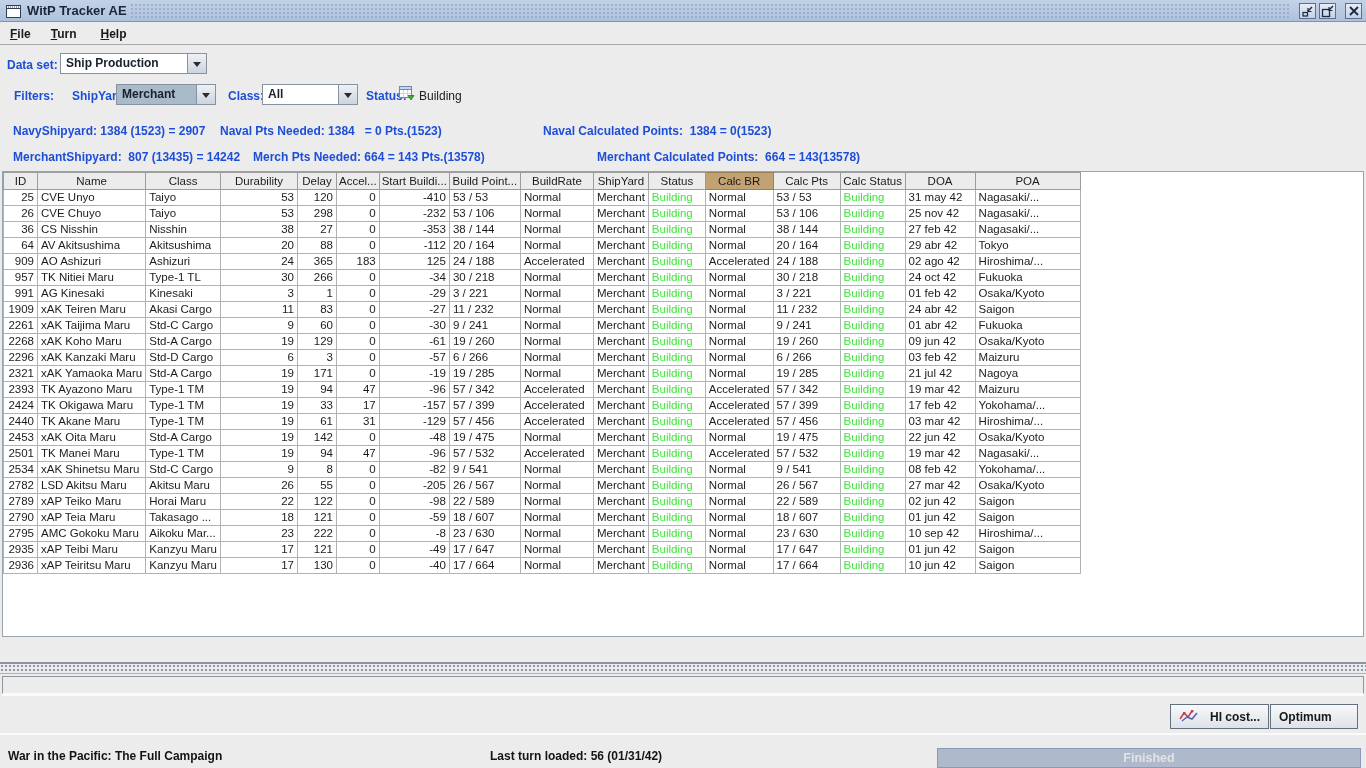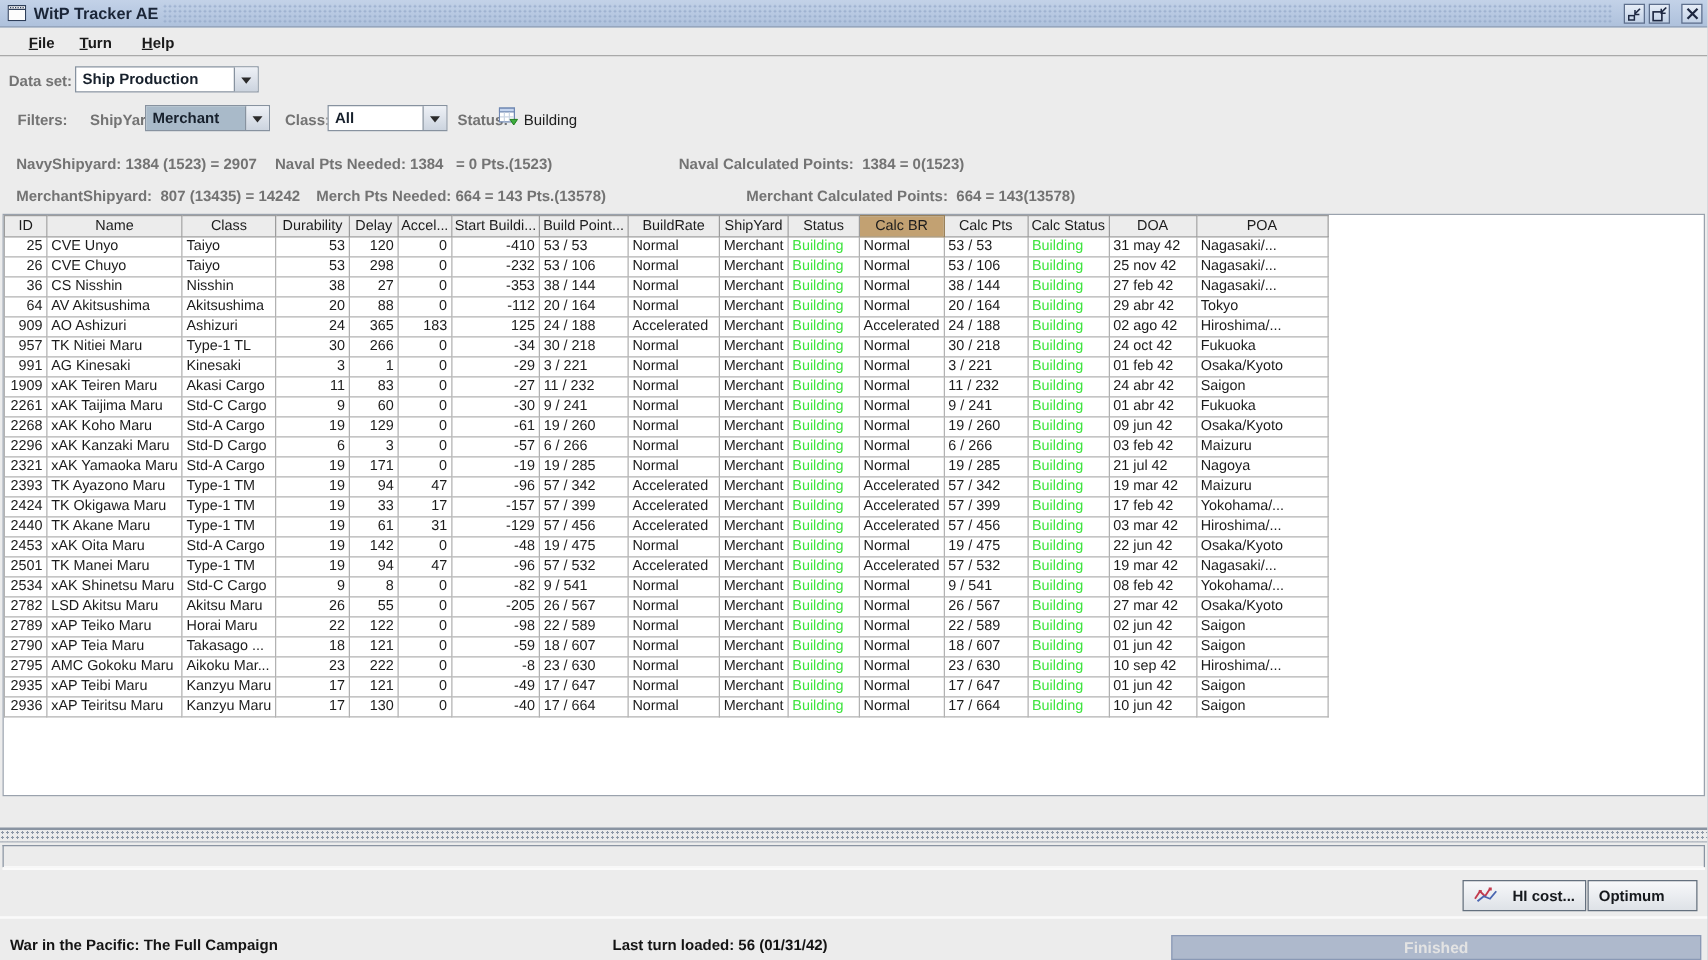--- a/index.html
+++ b/index.html
@@ -16,24 +16,24 @@
   .winbtns { position:absolute; right:4px; top:3px; display:flex; }
   .wbtn { width:17px; height:16px; margin-left:3px; border:1px solid #5e6f8c;
     background:linear-gradient(#e6edf7,#c2d1e6); display:flex; align-items:center; justify-content:center; padding:0; cursor:default; }
   .wbtn.close { margin-left:9px; }
 
   
   #menubar { position:absolute; left:0; top:23px; width:1366px; height:22px; background:#ececec;
     border-bottom:1px solid #a9a9a9; display:flex; align-items:center; }
   .menu-item { font-size:12px; font-weight:bold; color:#1a1a1a; padding:3px 6px; }
   .menu-item .mn { text-decoration:underline; }
-  #menu-file { margin-left:17px; } #menu-turn { margin-left:8px; } #menu-help { margin-left:12px; }
-
-  
-  .lbl { position:absolute; font-size:12px; font-weight:bold; color:#737373; white-space:pre; }
+  #menu-file { margin-left:4px; } #menu-turn { margin-left:8px; } #menu-help { margin-left:12px; }
+
+  
+  .lbl { position:absolute; font-size:12px; font-weight:bold; color:#1d4ed8; white-space:pre; }
 
   
   .combo { position:absolute; height:21px; display:flex; border:1px solid #87929f; background:#fff; }
   .combo .ctext { flex:1; font-size:12px; font-weight:bold; color:#17202c; padding:2px 5px 0 5px;
     white-space:nowrap; overflow:hidden; }
   .combo.sel .ctext { background:#a9bac9; }
   .combo .carrow { width:19px; border-left:1px solid #87929f; background:linear-gradient(#eef1f6,#ccd4df);
     display:flex; align-items:center; justify-content:center; }
   .combo .carrow i { display:block; width:0; height:0; border:4px solid transparent; border-top:5px solid #2b2b2b; margin-top:5px; }
 
@@ -157,21 +157,21 @@
   <span class="lbl" style="left:253px; top:150px;">Merch Pts Needed: 664 = 143 Pts.(13578)</span>
   <span class="lbl" style="left:597px; top:150px;">Merchant Calculated Points:  664 = 143(13578)</span>
 
   <div id="scrollpane">
     <table id="shiptable">
       <thead>
           <tr id="header-row">
             <th style="width: 34px;">ID</th>
             <th style="width: 108px;">Name</th>
             <th style="width: 73px;">Class</th>
-            <th style="width: 59px;">Durability</th>
+            <th style="width: 77px;">Durability</th>
             <th style="width: 39px;">Delay</th>
             <th style="width: 41px;">Accel...</th>
             <th style="width: 66px;">Start Buildi...</th>
             <th style="width: 71px;">Build Point...</th>
             <th style="width: 73px;">BuildRate</th>
             <th style="width: 53px;">ShipYard</th>
             <th style="width: 57px; margin-left: 40px;">Status</th>
             <th style="width: 66px; background: rgb(194, 161, 114); border-color: rgb(152, 128, 90);">Calc BR</th>
             <th style="width: 67px;">Calc Pts</th>
             <th style="width: 65px;">Calc Status</th>

